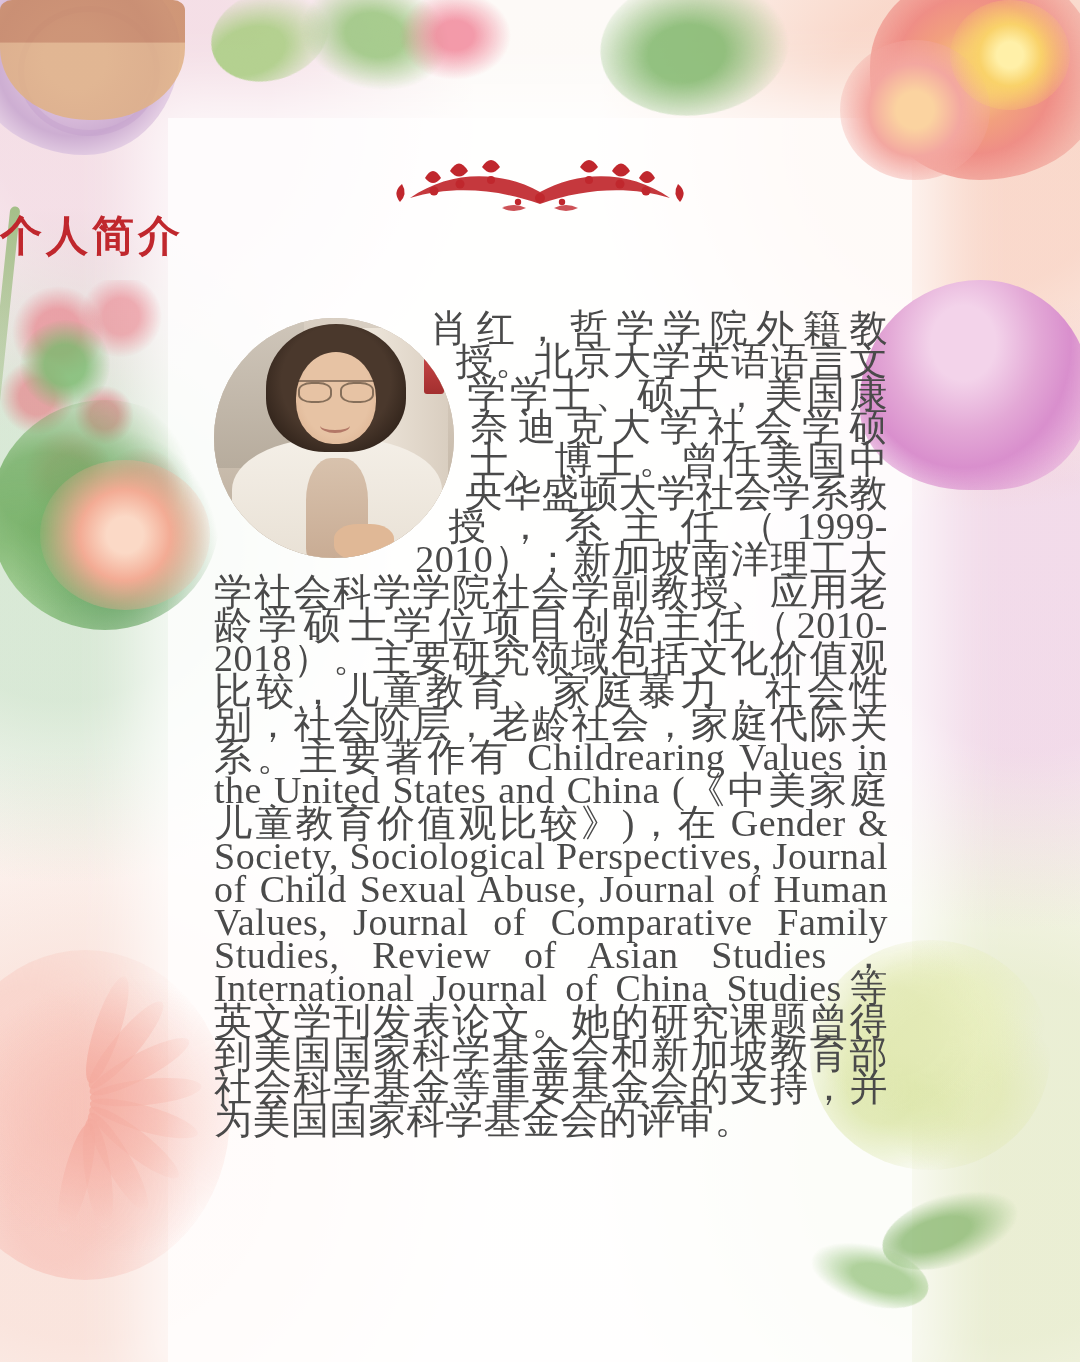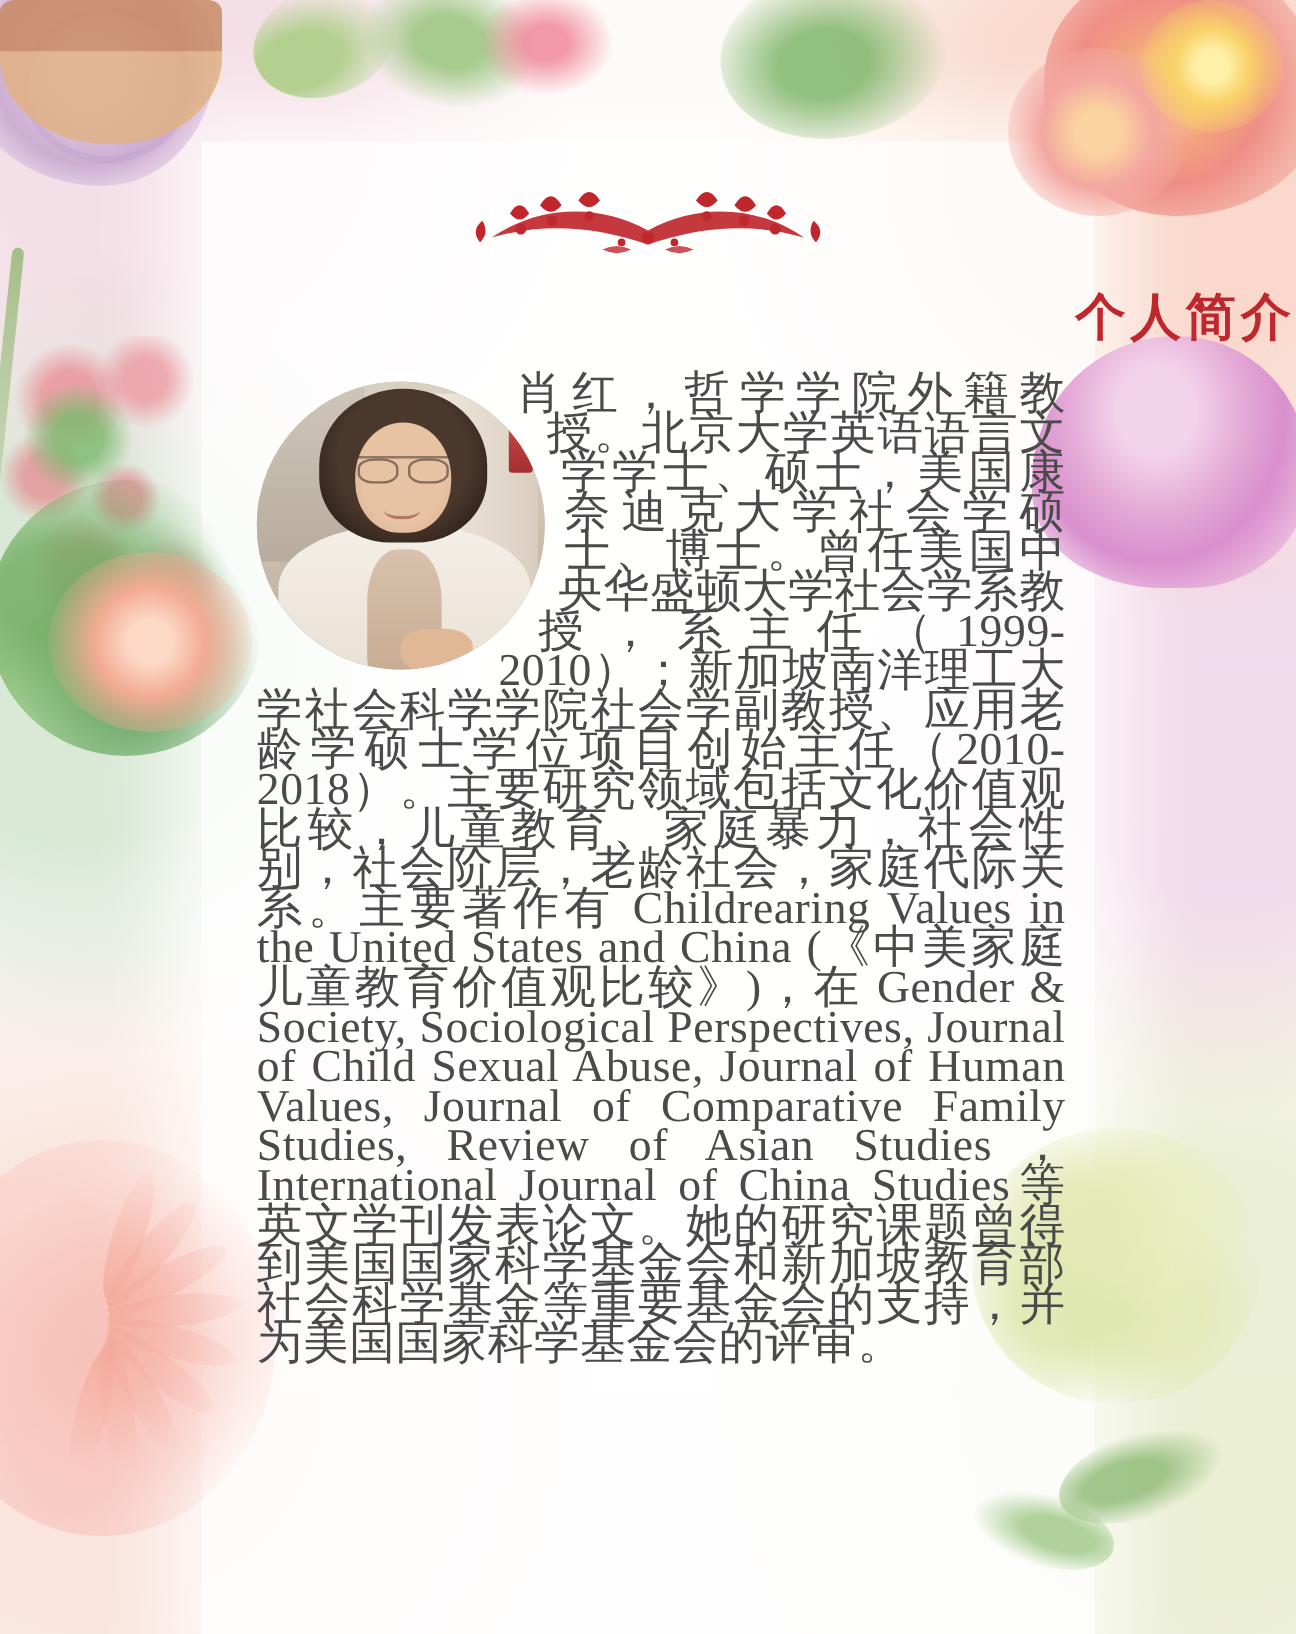--- a/index.html
+++ b/index.html
@@ -197,27 +197,26 @@
     top: 158px;
     transform: translateX(-50%);
     width: 300px;
     height: 62px;
   }
 
   .title {
     position: absolute;
     left: 0; right: 0;
     top: 208px;
-    text-align: right;
+    text-align: left;
     font-family: "DejaVu Sans", sans-serif;
     font-size: 42px;
     font-weight: bold;
     letter-spacing: 4px;
     color: #c0272d;
-    margin-top: 28px;
   }
 
   .bio-block {
     position: absolute;
     left: 214px;
     top: 312px;
     width: 674px;
   }
 
   .portrait {

